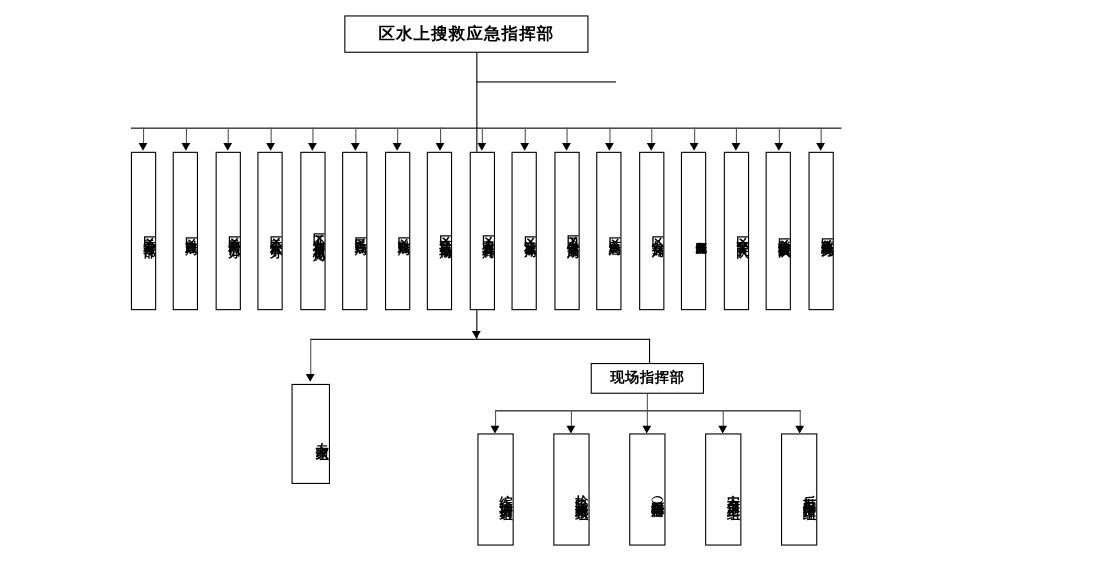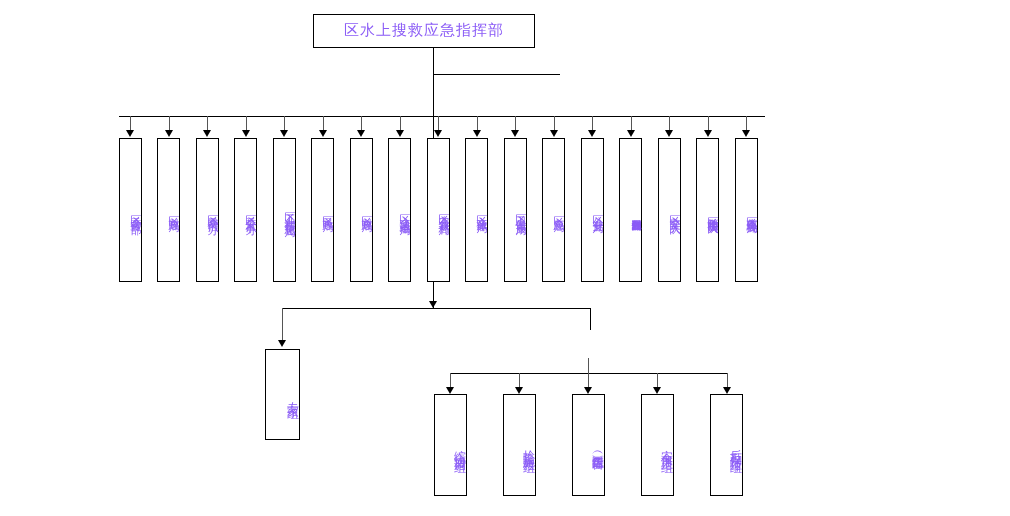--- a/index.html
+++ b/index.html
@@ -17,26 +17,27 @@
     background: #ffffff;
     overflow: hidden;
   }
 
   
   .node {
     position: absolute;
     box-sizing: border-box;
     border: 1px solid #000000;
     background: #ffffff;
-    color: #8b5cf6;
+    color: #000000;
     display: flex;
     align-items: center;
     justify-content: center;
     text-align: center;
     line-height: 1.02;
+    font-weight: bold;
   }
   .node-h {                 
     font-size: 15px;
     letter-spacing: 1px;
     padding: 2px 6px;
     white-space: nowrap;
   }
   .node-v {                 
     writing-mode: vertical-rl;
     text-orientation: upright;
@@ -149,20 +150,21 @@
   <div class="node node-v" style="left:696px; top:138px; width:23px; height:144px; letter-spacing:1px;">区消防救援大队</div>
   <div class="node node-v" style="left:735px; top:138px; width:23px; height:144px; letter-spacing:1px;">区生态环境分局</div>
 
   <div class="hline" style="left:282px; top:308px; width:309px;"></div>
 
   <div class="vline" style="left:282px; top:308px; height:34px;"></div>
   <div class="arrow" style="left:278px; top:340px;"></div>
   <div class="node node-v-group" style="left:265px; top:349px; width:35px; height:91px;">专家组</div>
 
   <div class="vline black" style="left:590px; top:308px; height:22px;"></div>
+  <div class="node node-h" style="left:537px; top:330px; width:103px; height:28px; font-size:13px; letter-spacing:0.5px;">现场指挥部</div>
 
   <div class="vline" style="left:588px; top:358px; height:15px;"></div>
   <div class="hline" style="left:450px; top:373px; width:278px;"></div>
 
   <div class="vline" style="left:450px; top:373px; height:16px;"></div>
   <div class="arrow" style="left:446px; top:387px;"></div>
   <div class="vline" style="left:519px; top:373px; height:16px;"></div>
   <div class="arrow" style="left:515px; top:387px;"></div>
   <div class="vline" style="left:588px; top:373px; height:16px;"></div>
   <div class="arrow" style="left:584px; top:387px;"></div>

